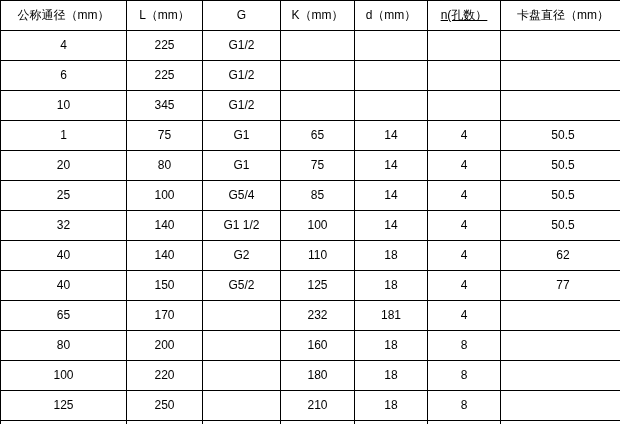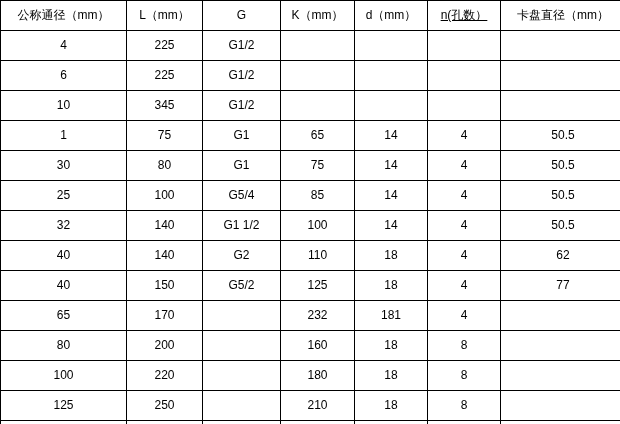--- a/index.html
+++ b/index.html
@@ -89,21 +89,21 @@
     <tr>
       <td>1</td>
       <td>75</td>
       <td>G1</td>
       <td>65</td>
       <td>14</td>
       <td>4</td>
       <td>50.5</td>
     </tr>
     <tr>
-      <td>30</td>
+      <td>20</td>
       <td>80</td>
       <td>G1</td>
       <td>75</td>
       <td>14</td>
       <td>4</td>
       <td>50.5</td>
     </tr>
     <tr>
       <td>25</td>
       <td>100</td>

